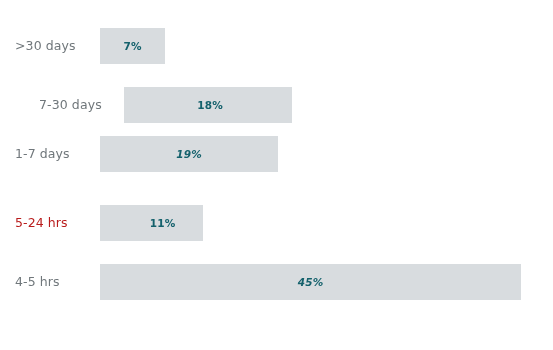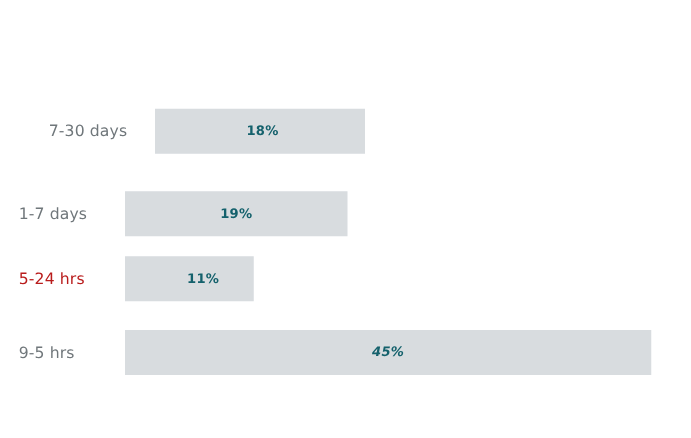--- a/index.html
+++ b/index.html
@@ -78,47 +78,54 @@
     letter-spacing: 0.2px;
   }
 </style>
 </head>
 <body>
 
 <div id="chart-root" style="background: rgb(255, 255, 255);">
 
   <div class="plot-area">
 
+    <div class="bar-row" style="top:28px;">
+      <div class="cat-label" style="color: rgb(112, 119, 123);">&gt;30 days</div>
+      <div class="bar-track" style="width: 65px;">
+        <div class="bar-fill" style="width: 65px; background: rgb(216, 220, 223);"></div>
+        <div class="bar-value" style="color: rgb(20, 97, 108);">7%</div>
+      </div>
+    </div>
 
     <div class="bar-row" style="top:87px;margin-left:24px;">
       <div class="cat-label" style="color: rgb(112, 119, 123);">7-30 days</div>
       <div class="bar-track" style="width: 172px;">
         <div class="bar-fill" style="width: 168px; background: rgb(216, 220, 223);"></div>
         <div class="bar-value" style="color: rgb(20, 97, 108);">18%</div>
       </div>
     </div>
 
-    <div class="bar-row" style="top:153px;">
+    <div class="bar-row" style="top:136px;">
       <div class="cat-label" style="color: rgb(112, 119, 123);">1-7 days</div>
-      <div class="bar-track" style="width: 178px;">
+      <div class="bar-track" style="width: 178px; font-style: italic;">
         <div class="bar-fill" style="width: 178px; background: rgb(216, 220, 223);"></div>
         <div class="bar-value" style="color: rgb(20, 97, 108);">19%</div>
       </div>
     </div>
 
     <div class="bar-row" style="top:205px;">
       <div class="cat-label" style="color: #b91c1c;">5-24 hrs</div>
       <div class="bar-track" style="width: 125px;">
         <div class="bar-fill" style="width: 103px; background: rgb(216, 220, 223);"></div>
         <div class="bar-value" style="color: rgb(20, 97, 108);">11%</div>
       </div>
     </div>
 
     <div class="bar-row" style="top:264px;">
-      <div class="cat-label" style="color: rgb(112, 119, 123);">9-5 hrs</div>
+      <div class="cat-label" style="color: rgb(112, 119, 123);">4-5 hrs</div>
       <div class="bar-track" style="width:421px;">
         <div class="bar-fill" style="width: 421px; background: rgb(216, 220, 223);"></div>
         <div class="bar-value" style="color: rgb(20, 97, 108); font-style: italic;">45%</div>
       </div>
     </div>
 
   </div>
 </div>
 
 </body></html>

